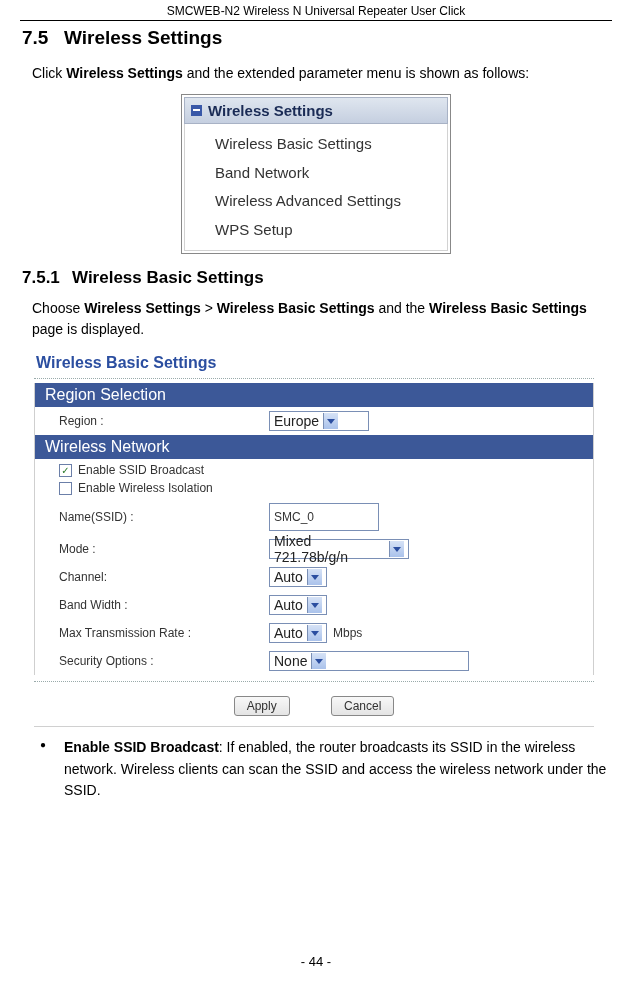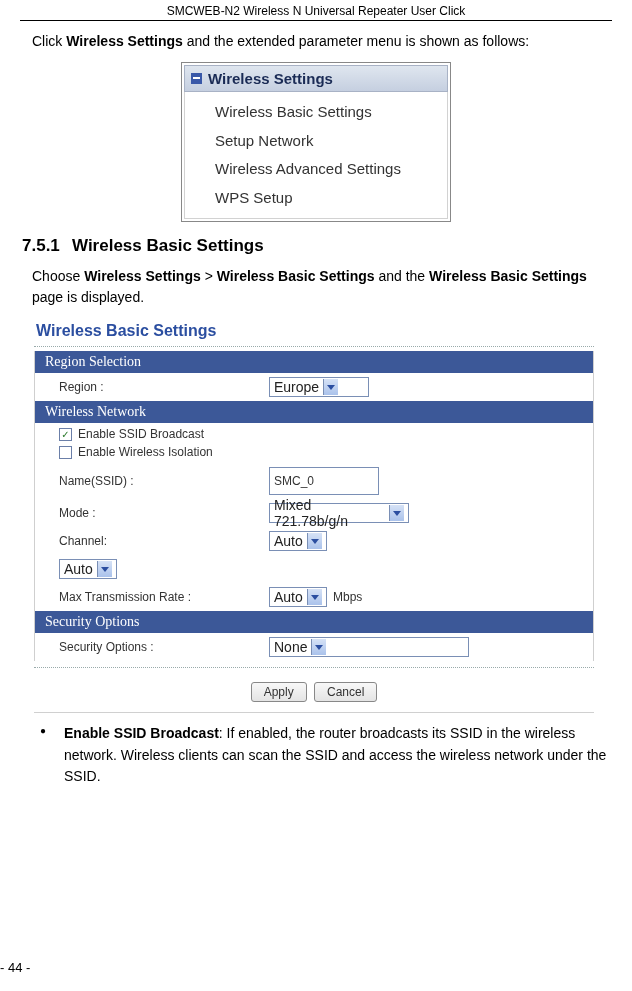--- a/index.html
+++ b/index.html
@@ -97,23 +97,22 @@
     border-top: 1px dotted #9aa;
     margin-bottom: 4px;
   }
   .panel {
     border-left: 1px solid #cfcfcf;
     border-right: 1px solid #cfcfcf;
   }
   .grp-header {
     background: #3c5898;
     color: #fff;
-    font-size: 14px;
+    font-size: 16px;
     padding: 3px 10px;
-    font-family: Liberation Serif, serif;
   }
   .row {
     display: flex;
     align-items: center;
     padding: 4px 10px 4px 24px;
     min-height: 26px;
   }
   .row .lbl { width: 210px; }
   .chkrow {
     display: flex;
@@ -170,21 +169,21 @@
     text-align:center;
     padding: 10px 0 6px 0;
   }
   .btn {
     display:inline-block;
     border:1px solid #888;
     background: linear-gradient(#f8f8f8,#e4e4e4);
     padding: 2px 12px;
     font-size:12px;
     border-radius:3px;
-    margin: 0 2px;
+    margin: 0 19px;
   }
   .fig2-bottom-line {
     border:none;
     border-top:1px solid #d0d0d0;
     margin-top:4px;
   }
   
   ul.bullets {
     list-style: none;
     margin: 6px 0 0 14px;
@@ -197,45 +196,49 @@
   }
   ul.bullets li::before {
     content: "●";
     position: absolute;
     left: 4px;
     top: 0;
     font-size: 10px;
   }
   .footer {
     position: absolute;
-    bottom: 16px;
+    bottom: 22px;
     width: 100%;
+    text-align: center;
     font-size: 13px;
   }
 </style>
 </head>
 <body>
 
 <div class="page-header">SMCWEB-N2 Wireless N Universal Repeater User Click</div>
 
 <div class="content">
 
+  <h2 class="section">
+    <span class="num">7.5</span><span>Wireless Settings</span>
+  </h2>
 
   <p class="body">
     <span>Click </span><strong>Wireless Settings</strong><span> and the extended parameter menu is shown as follows:</span>
   </p>
 
   <div class="fig1">
     <div class="fig1-header">
       <span class="fig1-icon"></span>
       <span>Wireless Settings</span>
     </div>
     <div class="fig1-items">
       <div>Wireless Basic Settings</div>
-      <div>Setup Network</div>
+      <div>Band Network</div>
       <div>Wireless Advanced Settings</div>
       <div>WPS Setup</div>
     </div>
   </div>
 
 
   <h3 class="subsection">
     <span class="num">7.5.1</span><span>Wireless Basic Settings</span>
   </h3>
 
@@ -279,35 +282,35 @@
         </span>
       </div>
       <div class="row">
         <span class="lbl">Channel:</span>
         <span class="sel" style="width:58px">
           <span class="txt">Auto</span>
             <span class="arrow"></span>
         </span>
       </div>
       <div class="row">
+        <span class="lbl">Band Width :</span>
         <span class="sel" style="width:58px">
           <span class="txt">Auto</span>
             <span class="arrow"></span>
         </span>
       </div>
       <div class="row">
         <span class="lbl">Max Transmission Rate :</span>
         <span class="sel" style="width:58px">
           <span class="txt">Auto</span>
             <span class="arrow"></span>
         </span>
         <span style="margin-left:6px">Mbps</span>
       </div>
 
-      <div class="grp-header">Security Options</div>
       <div class="row">
         <span class="lbl">Security Options :</span>
         <span class="sel" style="width:200px">
           <span class="txt">None</span>
             <span class="arrow"></span>
         </span>
       </div>
     </div>
     <hr class="fig2-sep" style="margin-top:6px">
     <div class="fig2-btns">

